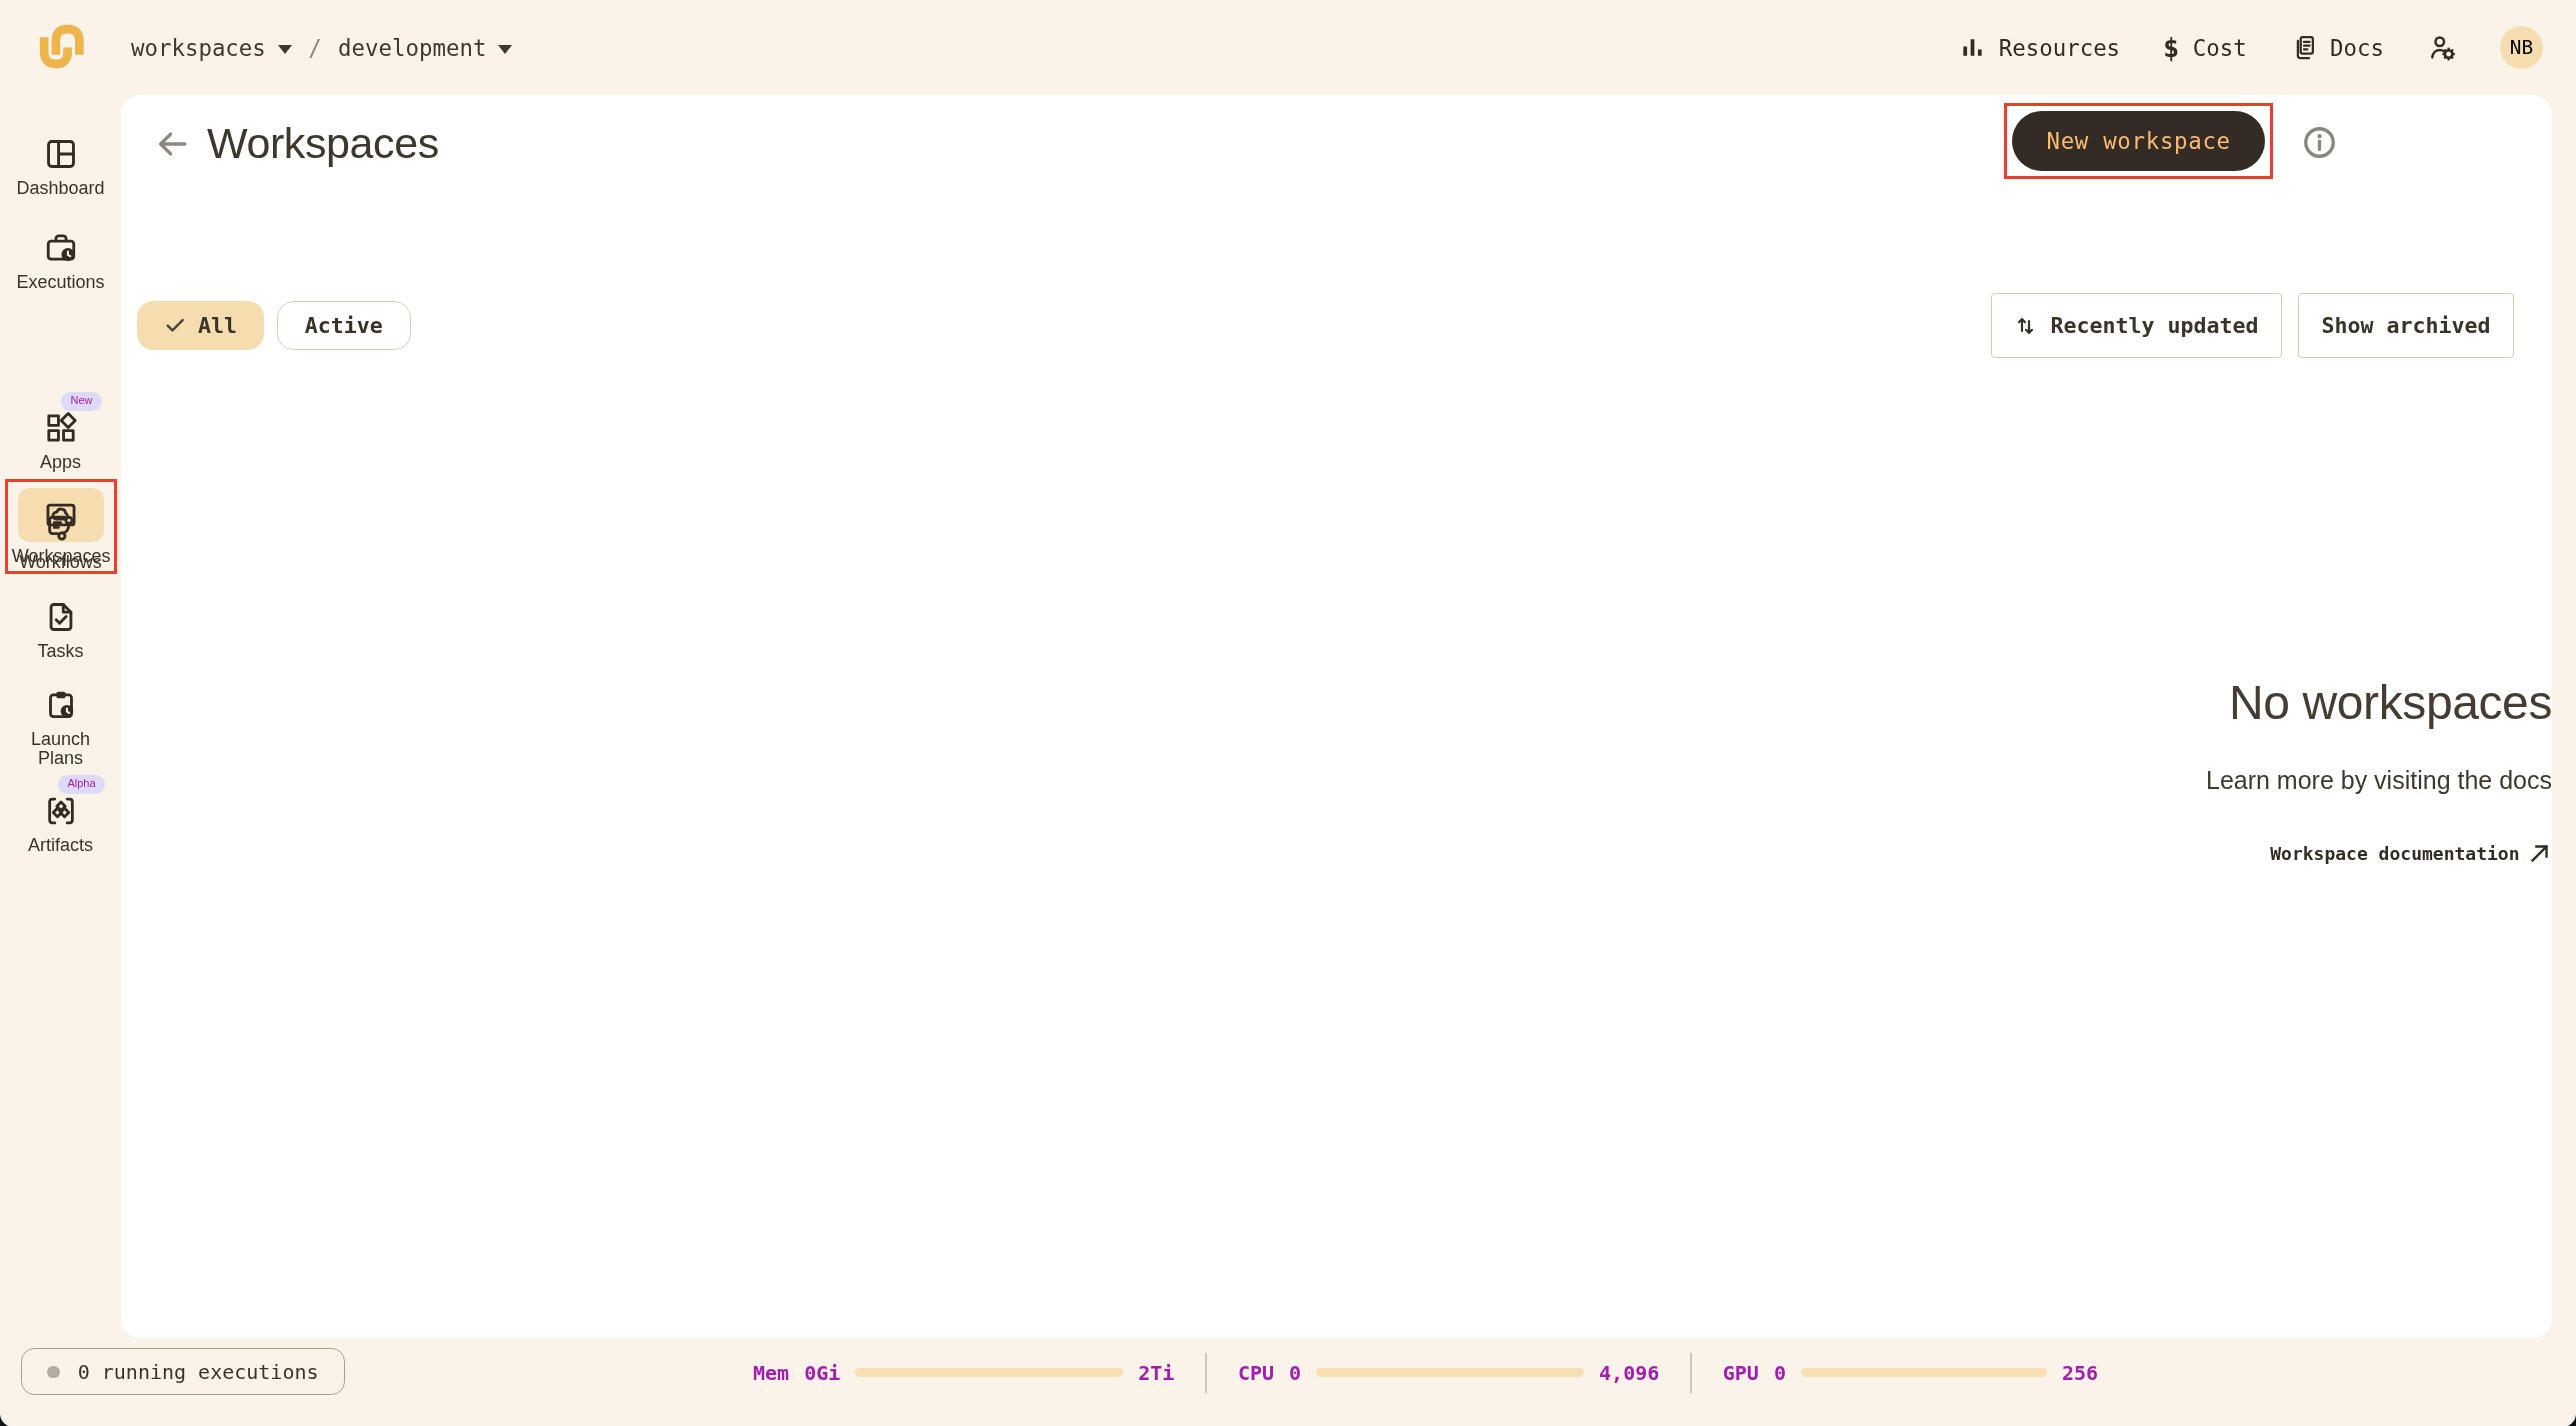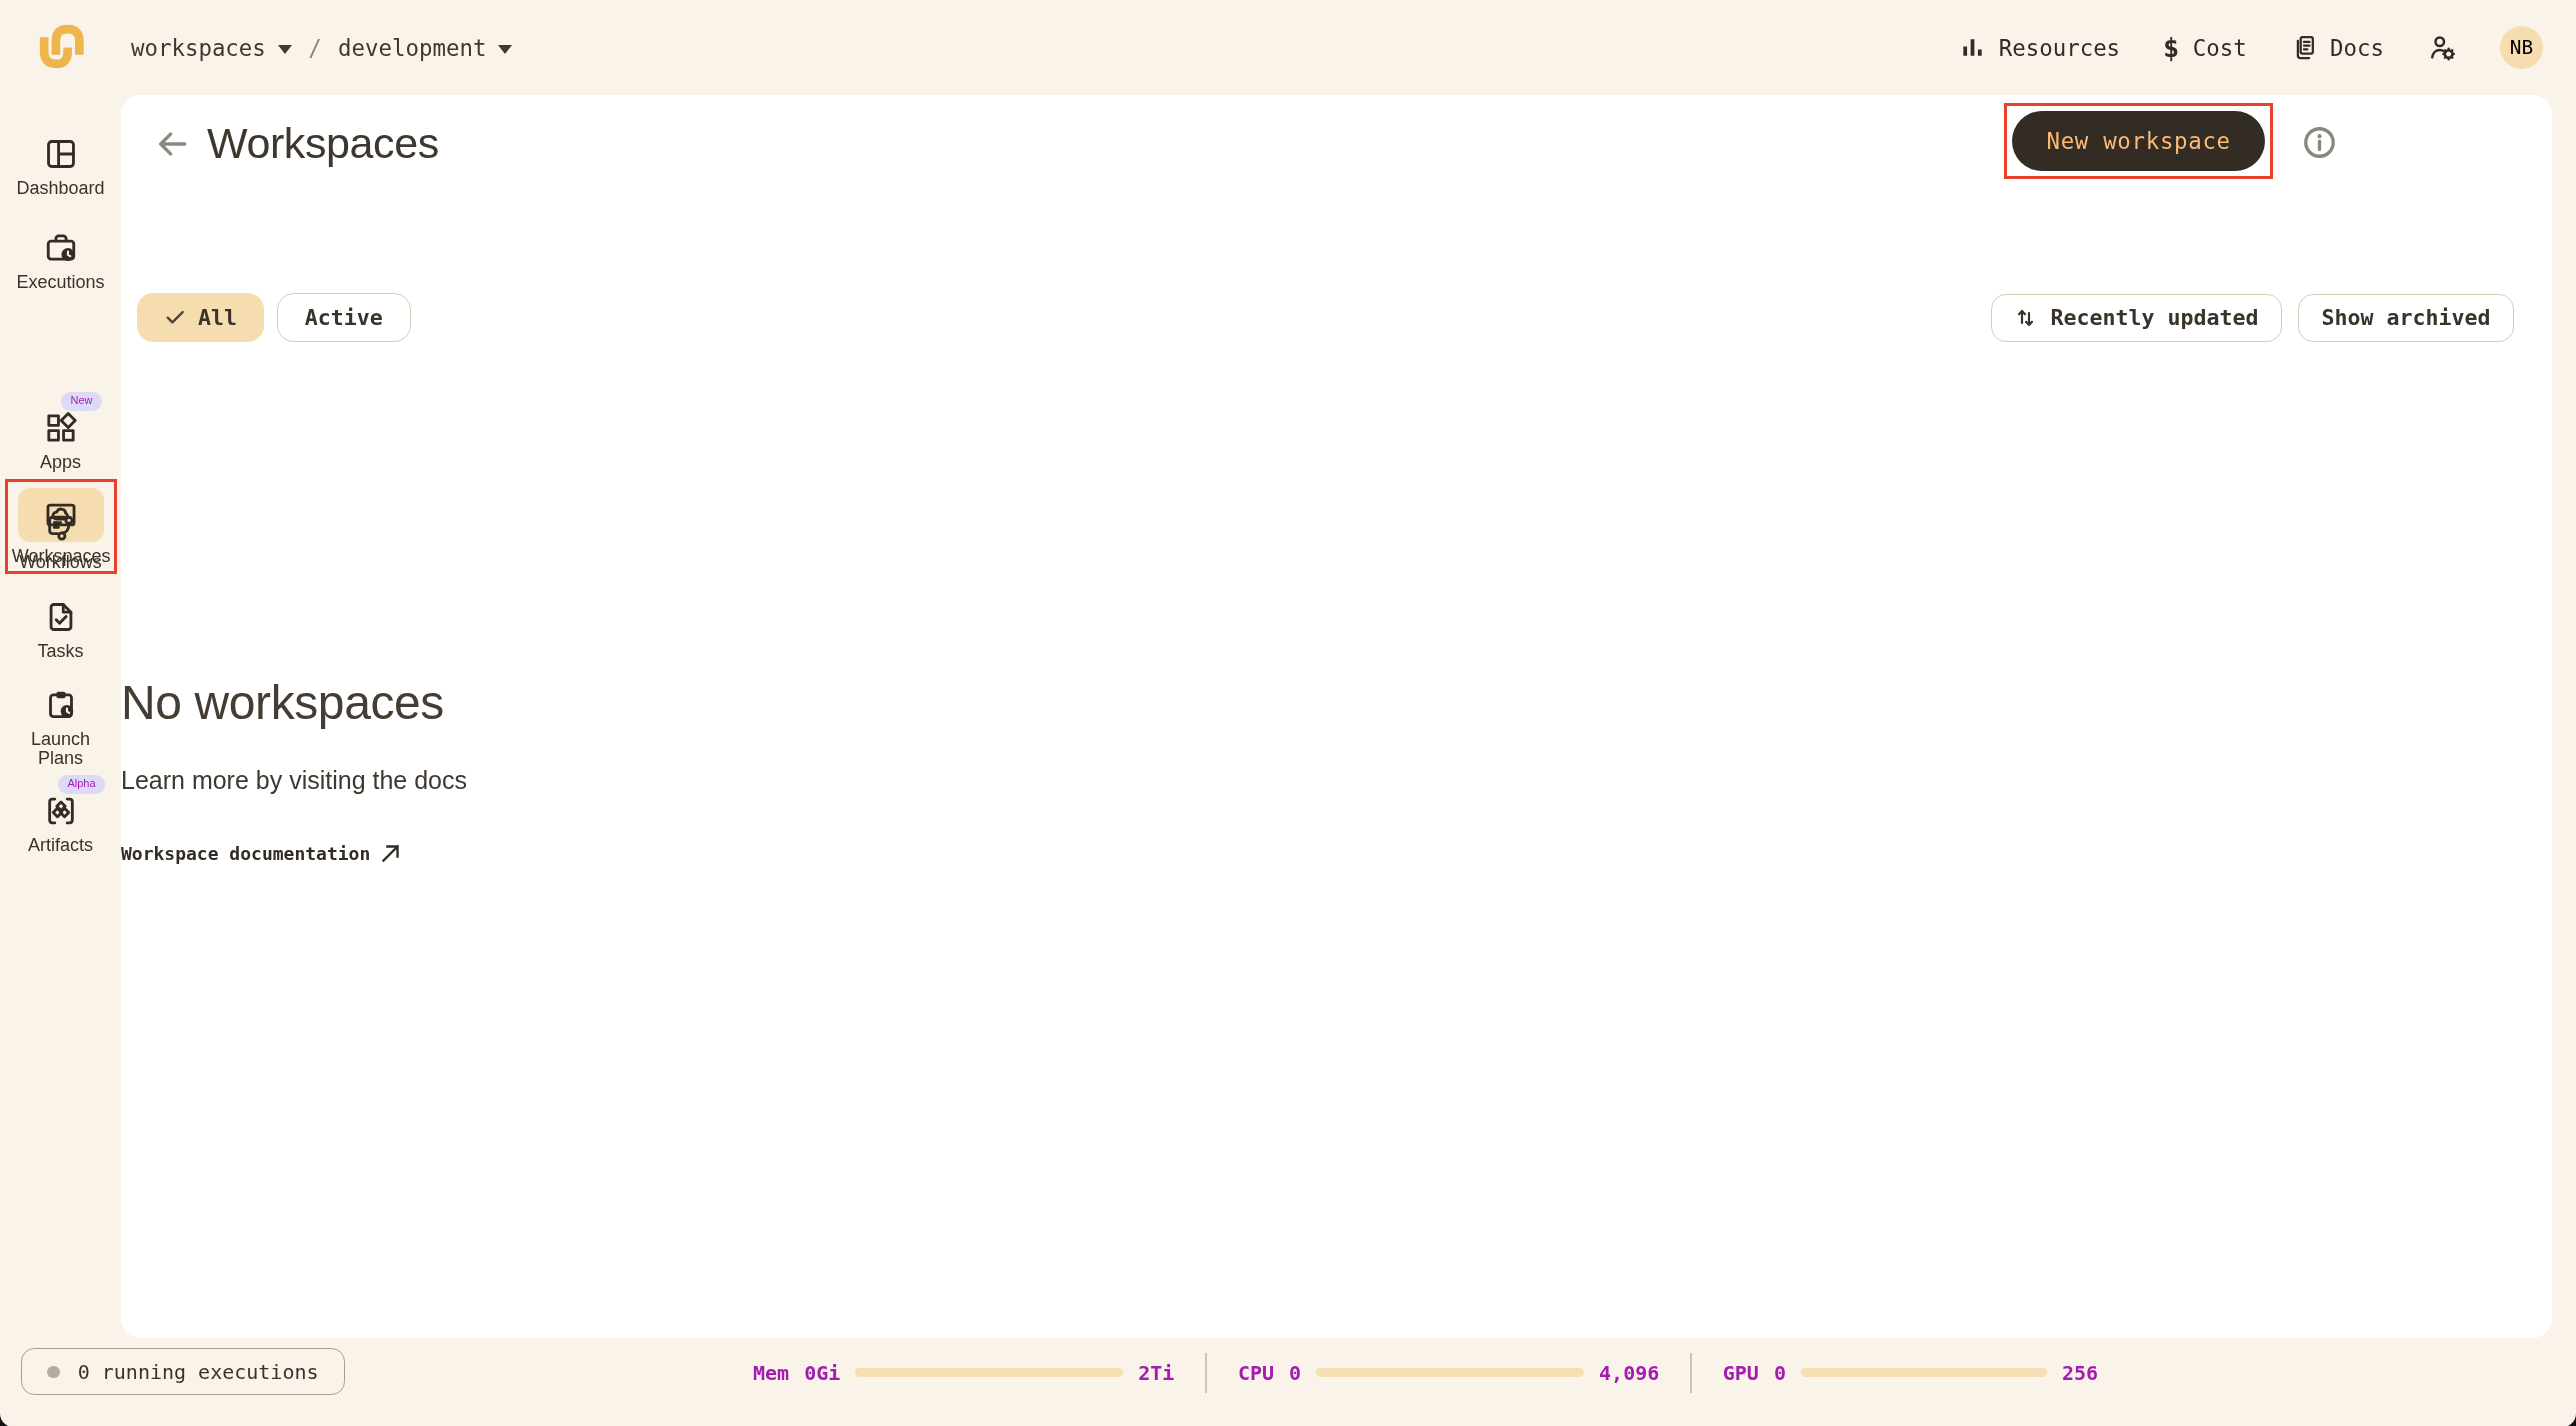--- a/index.html
+++ b/index.html
@@ -46,24 +46,24 @@
     font-size:22.4px;font-weight:500;letter-spacing:0.7px;display:flex;align-items:center;cursor:pointer;}
   .info-btn{position:absolute;right:216px;top:31px;width:33px;height:33px;cursor:pointer;}
 
   .filter-row{position:absolute;left:15.7px;right:38px;top:198px;display:flex;align-items:center;justify-content:space-between;}
   .chips{display:flex;gap:12.7px;}
   .chip{height:49px;padding:0 27px;border-radius:16.4px;display:flex;align-items:center;gap:12px;
     font-size:21.6px;font-weight:700;color:#3A332A;cursor:pointer;}
   .chip-selected{background:#F5DDB0;}
   .chip-outline{background:#FFFFFF;border:1.5px solid #D8CBB6;}
   .sort-btns{display:flex;gap:16.4px;}
-  .btn-outline{height:48px;padding:0 22.4px;border-radius:15px;background:#FFFFFF;border:1.5px solid #D8CBB6;
+  .btn-outline{height:65px;padding:0 22.4px;border-radius:4px;background:#FFFFFF;border:1.5px solid #D8CBB6;
     display:flex;align-items:center;gap:12px;font-size:21.6px;font-weight:700;color:#3A332A;cursor:pointer;}
 
-  .empty{position:absolute;left:0;top:580px;width:100%;display:flex;flex-direction:column;align-items:flex-start;}
+  .empty{position:absolute;left:0;top:580px;width:100%;display:flex;flex-direction:column;align-items:flex-end;}
   .empty-title{font-size:48px;font-weight:500;color:#453D33;letter-spacing:-0.4px;}
   .empty-sub{margin-top:36px;font-size:25px;color:#3F382F;}
   .empty-link{margin-top:46px;display:flex;align-items:center;gap:7.5px;font-size:18px;font-weight:700;color:#332C24;cursor:pointer;}
 
   
   .statusbar{position:absolute;left:0;bottom:0;width:100%;height:89px;}
   .running-pill{position:absolute;left:21px;top:10.4px;height:47px;padding:0 25px;border-radius:13.4px;
     border:1.5px solid #A79D8B;display:flex;align-items:center;gap:18px;font-size:20px;color:#3A332A;cursor:pointer;}
   .running-dot{width:12.7px;height:12.7px;border-radius:50%;background:#B3ACA3;}
   .meters{position:absolute;left:753px;top:0;height:69px;display:flex;align-items:center;}

